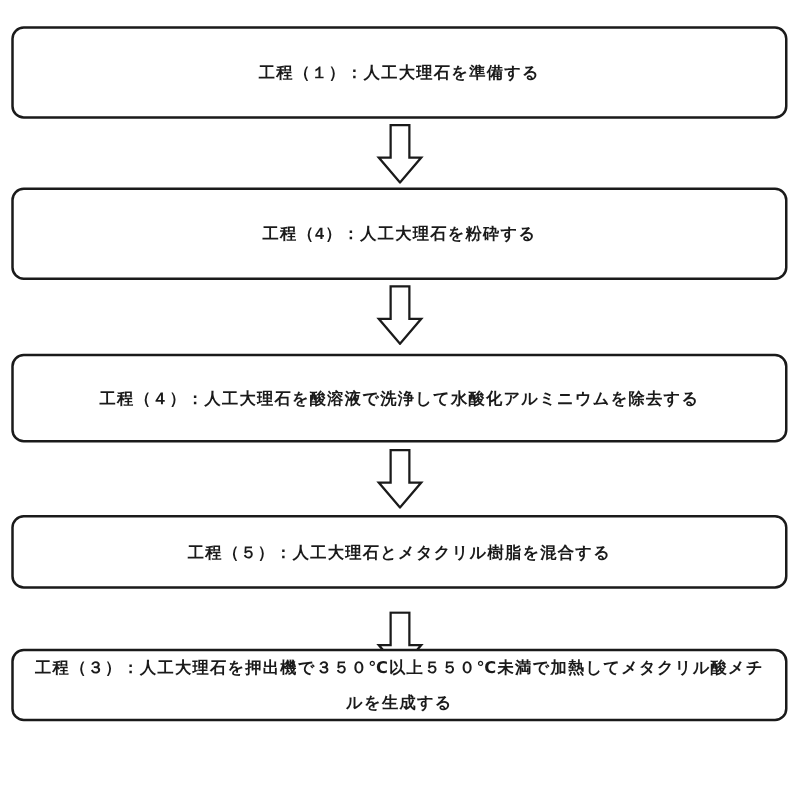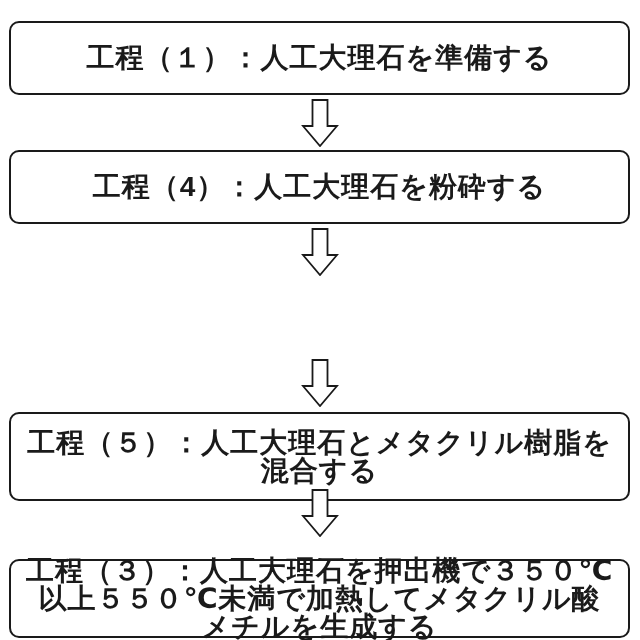--- a/index.html
+++ b/index.html
@@ -22,32 +22,32 @@
     box-sizing: border-box;
     background: #ffffff;
     border: 2px solid #1a1a1a;
     border-radius: 10px;
     display: flex;
     align-items: center;
     justify-content: center;
     padding: 4px 14px;
   }
   .flow-box .label {
-    font-size: 28px;
+    font-size: 13px;
     font-weight: bold;
     letter-spacing: 1px;
     line-height: 28px;
     color: #1a1a1a;
     text-align: center;
   }
   .box-1 { top: 21px;  height: 74px; }
   .box-2 { top: 150px; height: 74px; }
   .box-3 { top: 283px; height: 71px; }
-  .box-4 { top: 412px; height: 89px; }
-  .box-5 { top: 559px; height: 79px; }
+  .box-4 { top: 412px; height: 59px; }
+  .box-5 { top: 519px; height: 58px; }
 
   .flow-arrow {
     position: absolute;
     left: 296px;
     width: 48px;
     height: 48px;
   }
   .arrow-1 { top: 99px;  }
   .arrow-2 { top: 228px; }
   .arrow-3 { top: 359px; }
@@ -72,20 +72,23 @@
   <div class="flow-box box-2">
     <span class="label">工程（4）：人工大理石を粉砕する</span>
   </div>
 
   <div class="flow-arrow arrow-2">
     <svg viewBox="0 0 48 48" xmlns="http://www.w3.org/2000/svg">
       <polygon points="16.5,1 31.5,1 31.5,27 41,27 24,47 7,27 16.5,27" fill="#ffffff" stroke="#1a1a1a" stroke-width="1.8" stroke-linejoin="miter"></polygon>
     </svg>
   </div>
 
+  <div class="flow-box box-3">
+    <span class="label">工程（４）：人工大理石を酸溶液で洗浄して水酸化アルミニウムを除去する</span>
+  </div>
 
   <div class="flow-arrow arrow-3">
     <svg viewBox="0 0 48 48" xmlns="http://www.w3.org/2000/svg">
       <polygon points="16.5,1 31.5,1 31.5,27 41,27 24,47 7,27 16.5,27" fill="#ffffff" stroke="#1a1a1a" stroke-width="1.8" stroke-linejoin="miter"></polygon>
     </svg>
   </div>
 
   <div class="flow-box box-4">
     <span class="label">工程（５）：人工大理石とメタクリル樹脂を混合する</span>
   </div>

